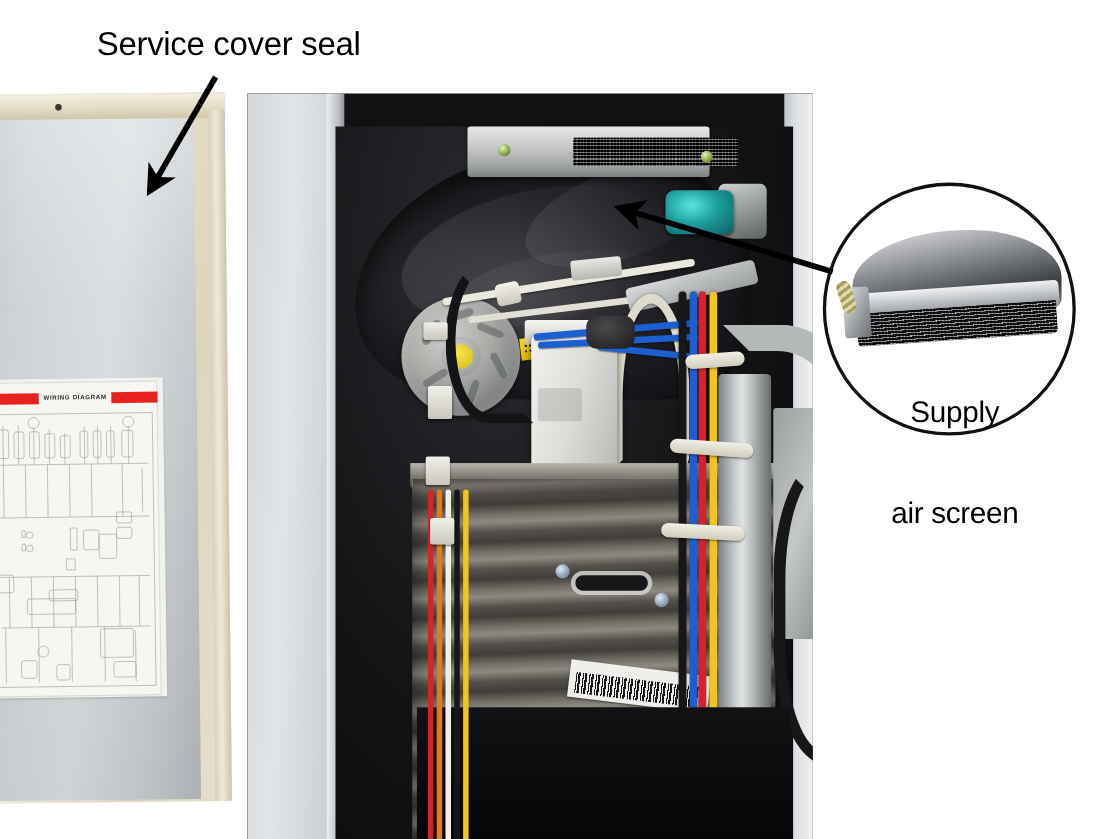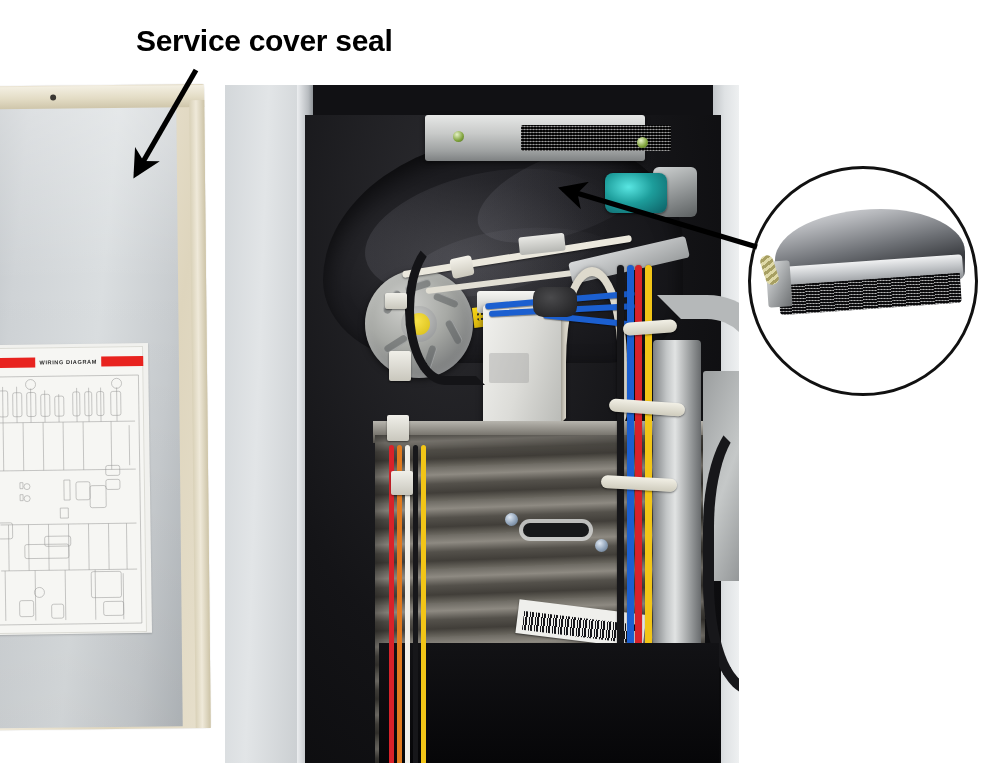--- a/index.html
+++ b/index.html
@@ -20,26 +20,25 @@
     left: 0; top: 0;
     width: 1000px;
     height: 763px;
     background: #ffffff;
   }
 
   
   .callout-label {
     position: absolute;
     font-family: "Liberation Sans", sans-serif;
-    font-weight: bold;
+    font-weight: normal;
     color: #000000;
     letter-spacing: -0.3px;
     white-space: pre;
     line-height: 1.12;
-    margin-left: 48px;
   }
   #label-service-cover-seal {
     left: 88px;
     top: 24px;
     font-size: 30px;
   }
   #label-supply-air-screen {
     left: 793px;
     top: 300px;
     font-size: 27px;
@@ -780,14 +779,18 @@
       <marker id="arrowhead-supply" markerWidth="5.5" markerHeight="5.5" refX="4.4" refY="2.75" orient="auto" markerUnits="strokeWidth">
         <path d="M0,0 L5.4,2.75 L0,5.5 L1.5,2.75 Z" fill="#000000"></path>
       </marker>
     </defs>
     <line x1="196" y1="70" x2="136" y2="174" stroke="#000000" stroke-width="5.2" marker-end="url(#arrowhead-service)"></line>
     <line x1="757" y1="247" x2="563" y2="189" stroke="#000000" stroke-width="5.2" marker-end="url(#arrowhead-supply)"></line>
   </svg>
 
   <div class="callout-label" id="label-service-cover-seal">Service cover seal</div>
 
+  <div class="callout-label" id="label-supply-air-screen">
+    <div>Supply</div>
+    <div>air screen</div>
+  </div>
 
 </div>
 
 </body></html>

